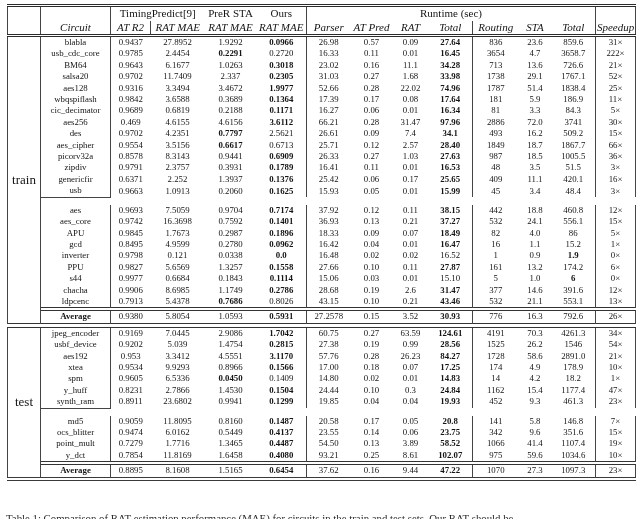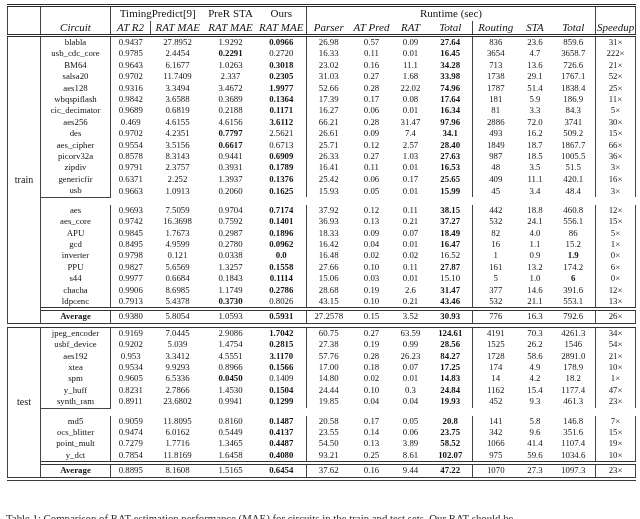--- a/index.html
+++ b/index.html
@@ -15,21 +15,21 @@
   th,td{
     padding:0;text-align:center;white-space:nowrap;overflow:hidden;
     font-size:8.8px;line-height:11.4px;height:11.4px;font-weight:normal;
   }
   thead th{font-size:11px;line-height:13.5px;height:13.5px;}
   thead tr:first-child th{border-top:3px double #2b2b2b;}
   thead tr:last-child th{border-bottom:3px double #2b2b2b;font-style:italic;}
   .vl{border-left:1px solid #444;}
   .vr{border-right:1px solid #444;}
   .b{font-weight:bold;}
-  .glab{font-size:10px;}
+  .glab{font-size:13px;}
   .gaprow td{height:7px;line-height:7px;}
   .gaprow .gapc{border-top:1px solid #444;}
   .dblrow td{height:2px;line-height:2px;border-top:1px solid #333;border-bottom:1px solid #333;}
   .secrow td{height:3px;line-height:3px;border-top:1px solid #333;border-bottom:1px solid #333;}
   .botrow td{height:0;line-height:0;border-top:4px double #3a3a3a;}
   .caption{
     position:absolute;left:6px;top:511px;width:630px;
     font-size:10.8px;line-height:14px;color:#2a2a2a;white-space:nowrap;overflow:hidden;
   }
 </style>
@@ -413,21 +413,21 @@
         <td class=" b">31.47</td>
         <td class="vl">377</td>
         <td class="">14.6</td>
         <td class="">391.6</td>
         <td class="vl vr">12×</td>
       </tr>
       <tr>
         <td class="vr">ldpcenc</td>
         <td class="vl">0.7913</td>
         <td class="">5.4378</td>
-        <td class=" b">0.3730</td>
+        <td class=" b">0.7686</td>
         <td class="">0.8026</td>
         <td class="vl">43.15</td>
         <td class="">0.10</td>
         <td class="">0.21</td>
         <td class=" b">43.46</td>
         <td class="vl">532</td>
         <td class="">21.1</td>
         <td class="">553.1</td>
         <td class="vl vr">13×</td>
       </tr>

